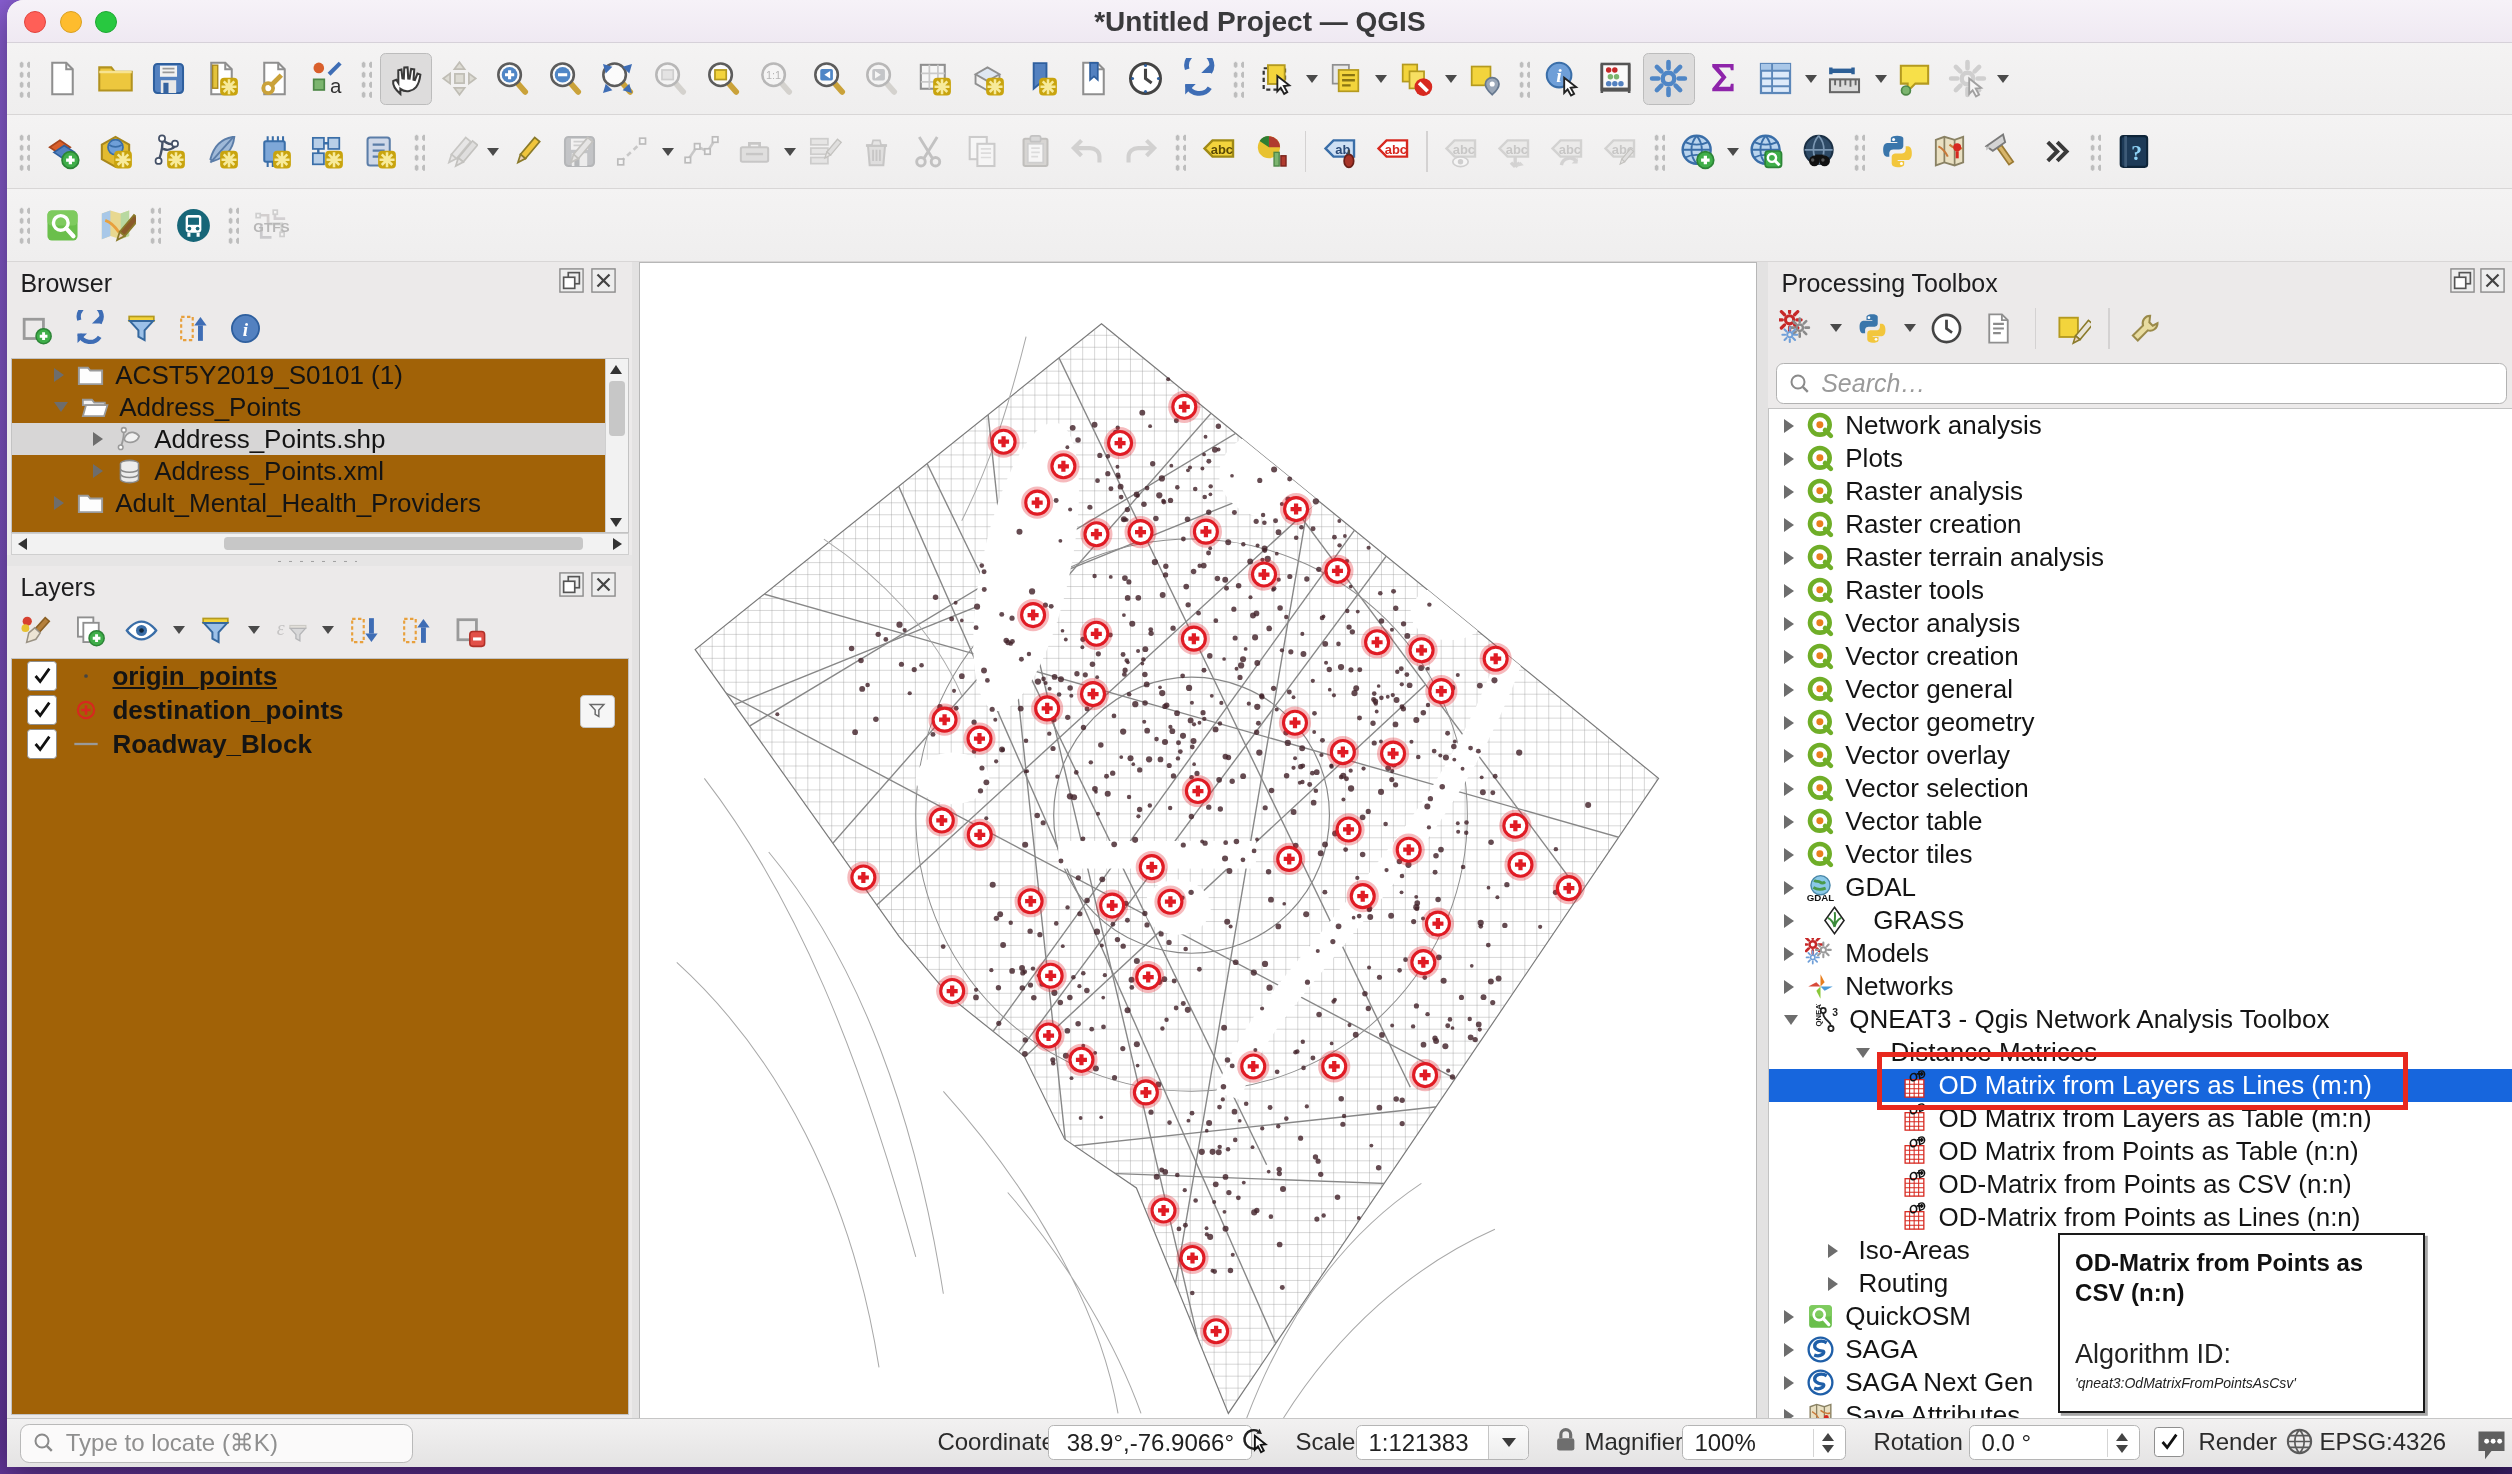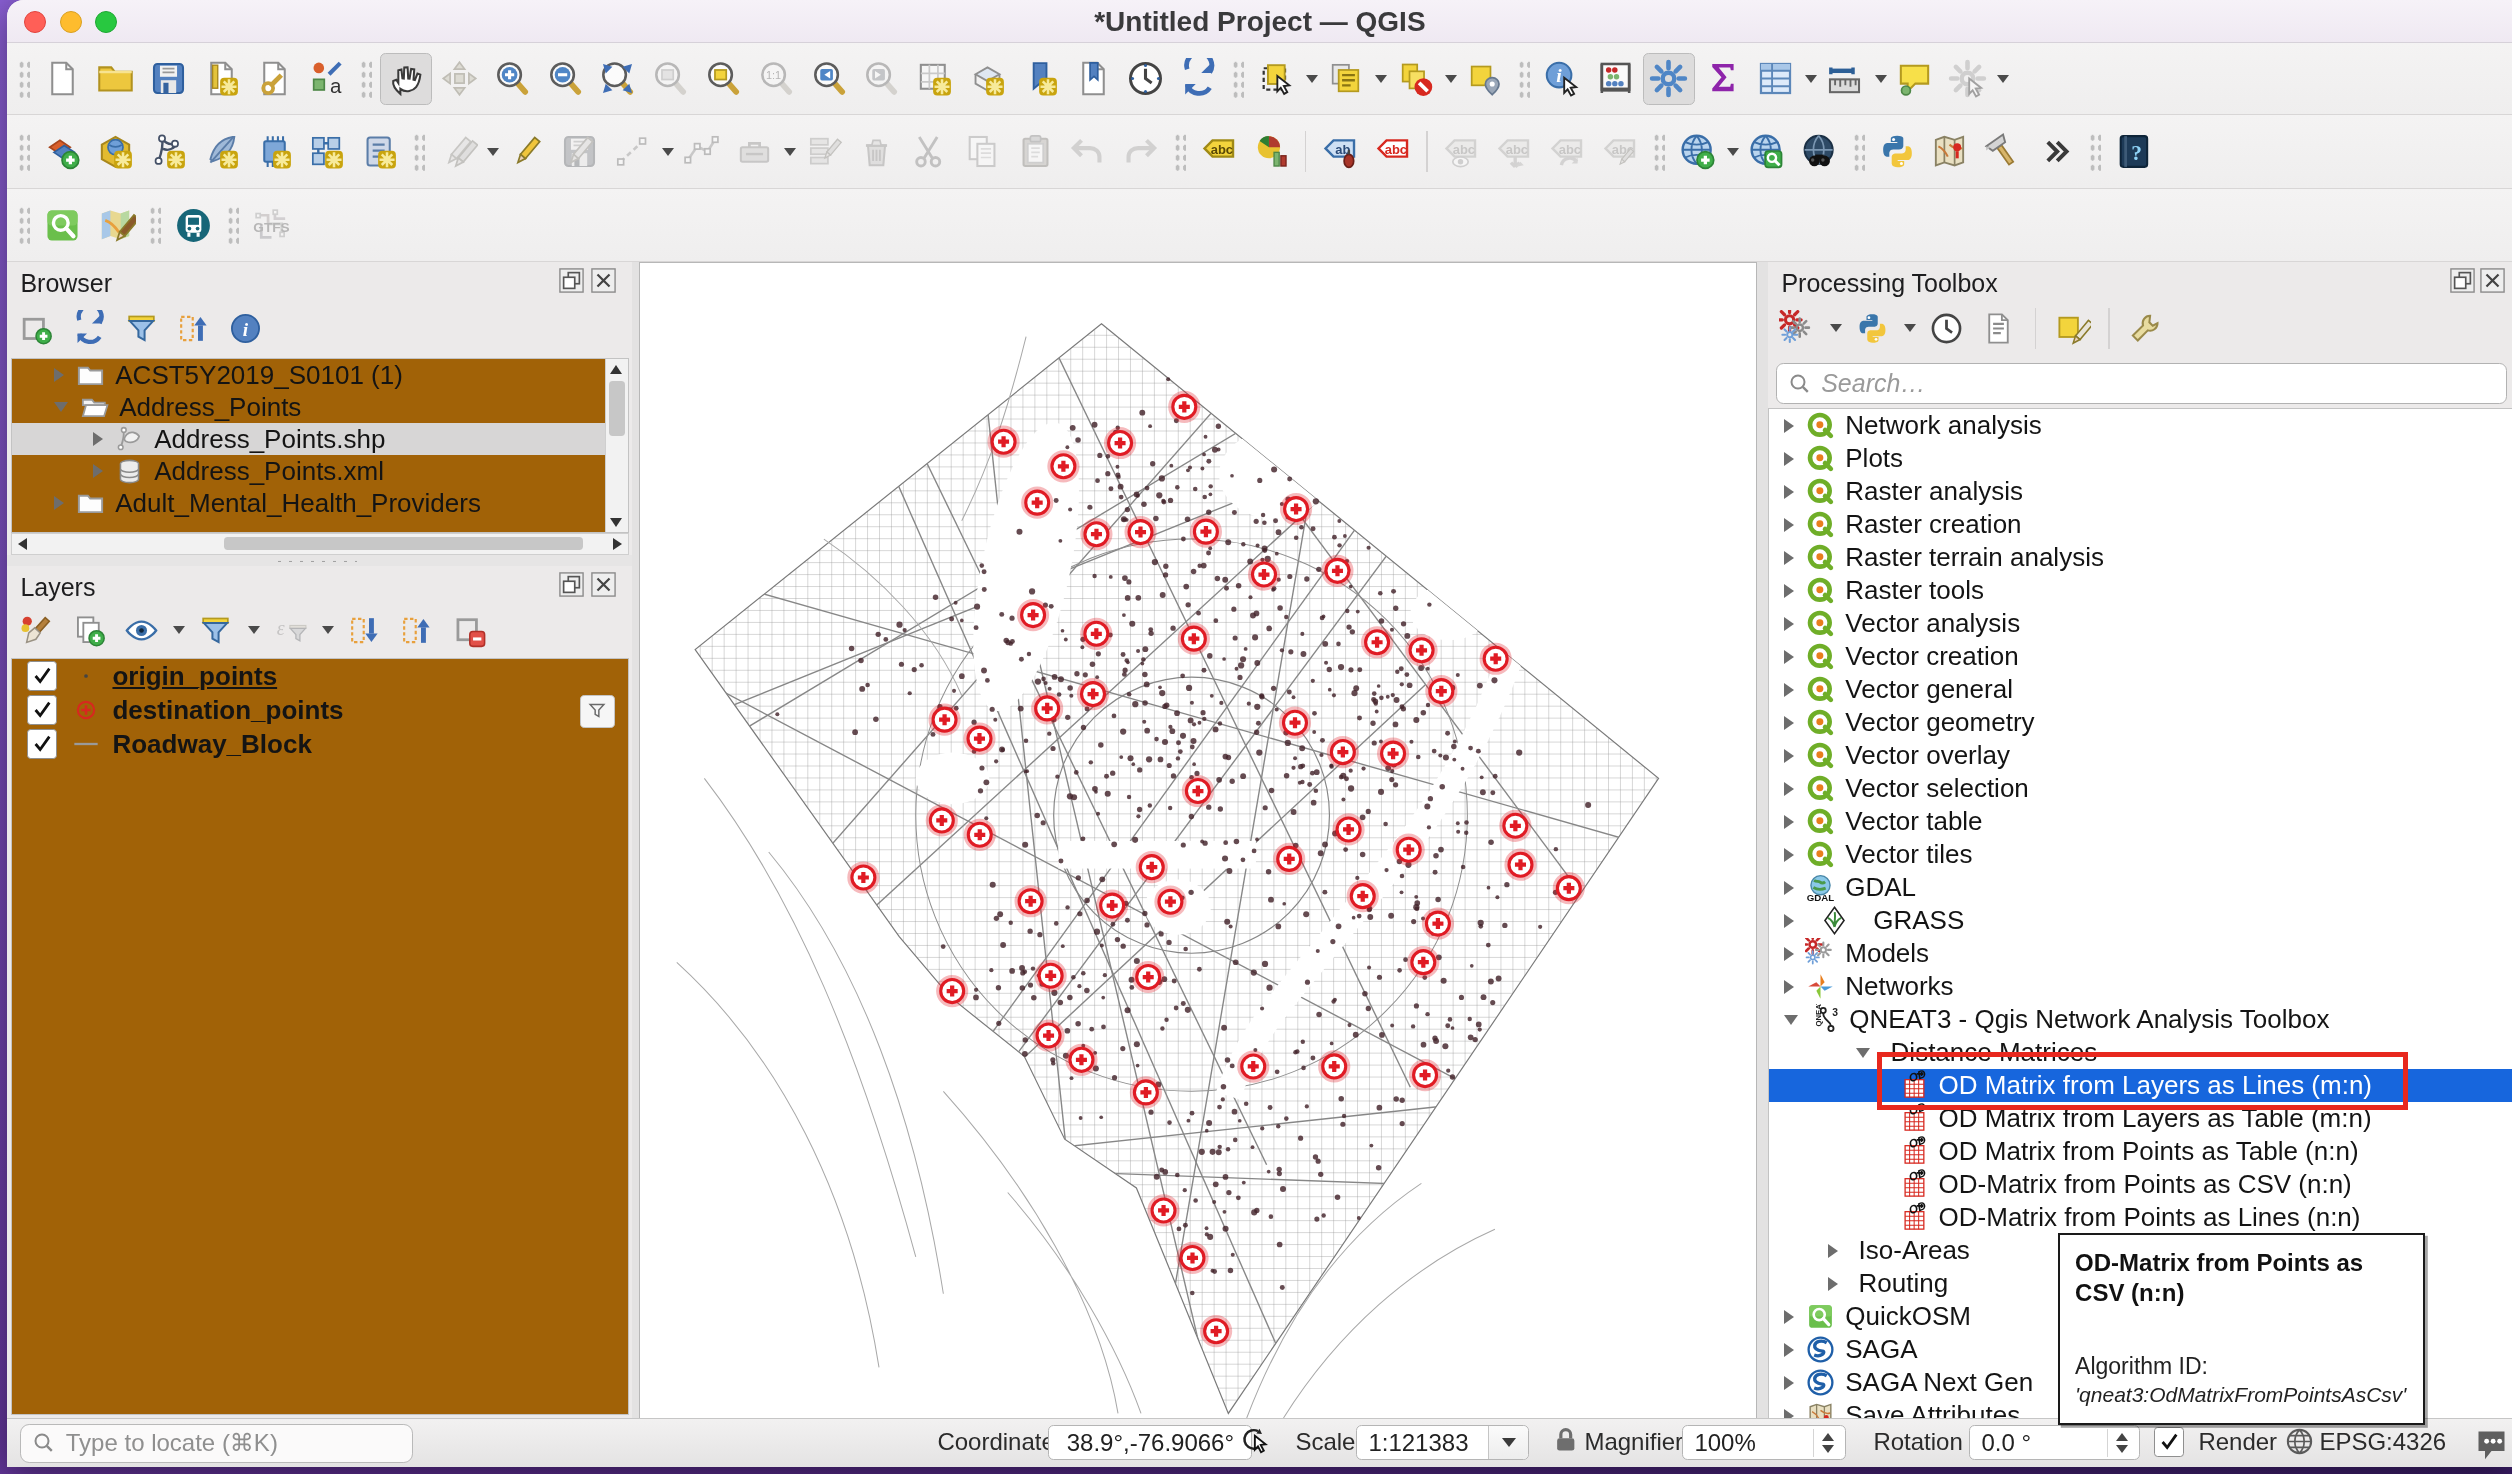--- a/index.html
+++ b/index.html
@@ -64,22 +64,22 @@
   .searchbox input{border:none;outline:none;font-size:25px;flex:1;font-family:"Liberation Sans",sans-serif;color:#333;background:transparent;}
   .searchbox input::placeholder{color:#9a9a9a;font-style:italic;}
   .mag-glyph{width:24px;height:24px;margin:0 7.4px 0 11px;flex:0 0 auto;}
   #proc-tree{position:absolute;left:0;right:0;top:146px;bottom:0;background:#fff;border:0.9px solid #c3c3c3;border-right:none;overflow:hidden;}
   #proc-tree .trow{height:33px;}
   #proc-tree .trow.sel{background:#1766dd;color:#fff;}
   .redbox{position:absolute;left:109px;top:790px;width:521px;height:48px;border:5.5px solid #e8281e;z-index:5;pointer-events:none;}
   .tooltip{position:absolute;left:290px;top:971px;width:367px;background:#fff;border:2.8px solid #1a1a1a;z-index:6;
     padding:13px 14.7px 14.7px 14.7px;box-sizing:border-box;box-shadow:2.8px 2.8px 0 rgba(0,0,0,.35);}
   .tt-title{font-size:24px;font-weight:700;color:#111;line-height:30px;}
-  .tt-label{font-size:23px;color:#222;margin-top:44px;line-height:28.6px;}
-  .tt-id{font-size:21px;color:#222;font-style:italic;line-height:28px;}
+  .tt-label{font-size:27px;color:#222;margin-top:32px;line-height:28.6px;}
+  .tt-id{font-size:14px;color:#222;font-style:italic;line-height:28px;}
   
   .statusbar{position:absolute;left:0;right:0;bottom:0;height:48px;background:linear-gradient(#f2f1f1,#e4e3e3);border-top:0.9px solid #c6c6c6;font-size:24px;color:#2b2b2b;}
   .st{position:absolute;top:9.2px;}
   .stbox{position:absolute;top:6.4px;height:35px;background:#fff;border:0.9px solid #b5b5b5;border-radius:5.5px;box-sizing:border-box;
     display:flex;align-items:center;justify-content:center;font-size:24px;color:#222;}
   .locator{position:absolute;left:13px;top:4.6px;width:391px;height:37px;border:1.4px solid #b9b9b9;border-radius:9.2px;background:#fbfafa;display:flex;align-items:center;}
   .locator input{border:none;outline:none;background:transparent;font-size:24px;color:#333;flex:1;font-family:"Liberation Sans",sans-serif;}
   .locator input::placeholder{color:#8f8f8f;}
   .spin{position:absolute;right:3.7px;top:2.8px;bottom:2.8px;width:28px;display:flex;flex-direction:column;justify-content:center;gap:4.6px;align-items:center;border-left:0.9px solid #d5d5d5;}
   .spin b{width:0;height:0;border-left:6.4px solid transparent;border-right:6.4px solid transparent;}

